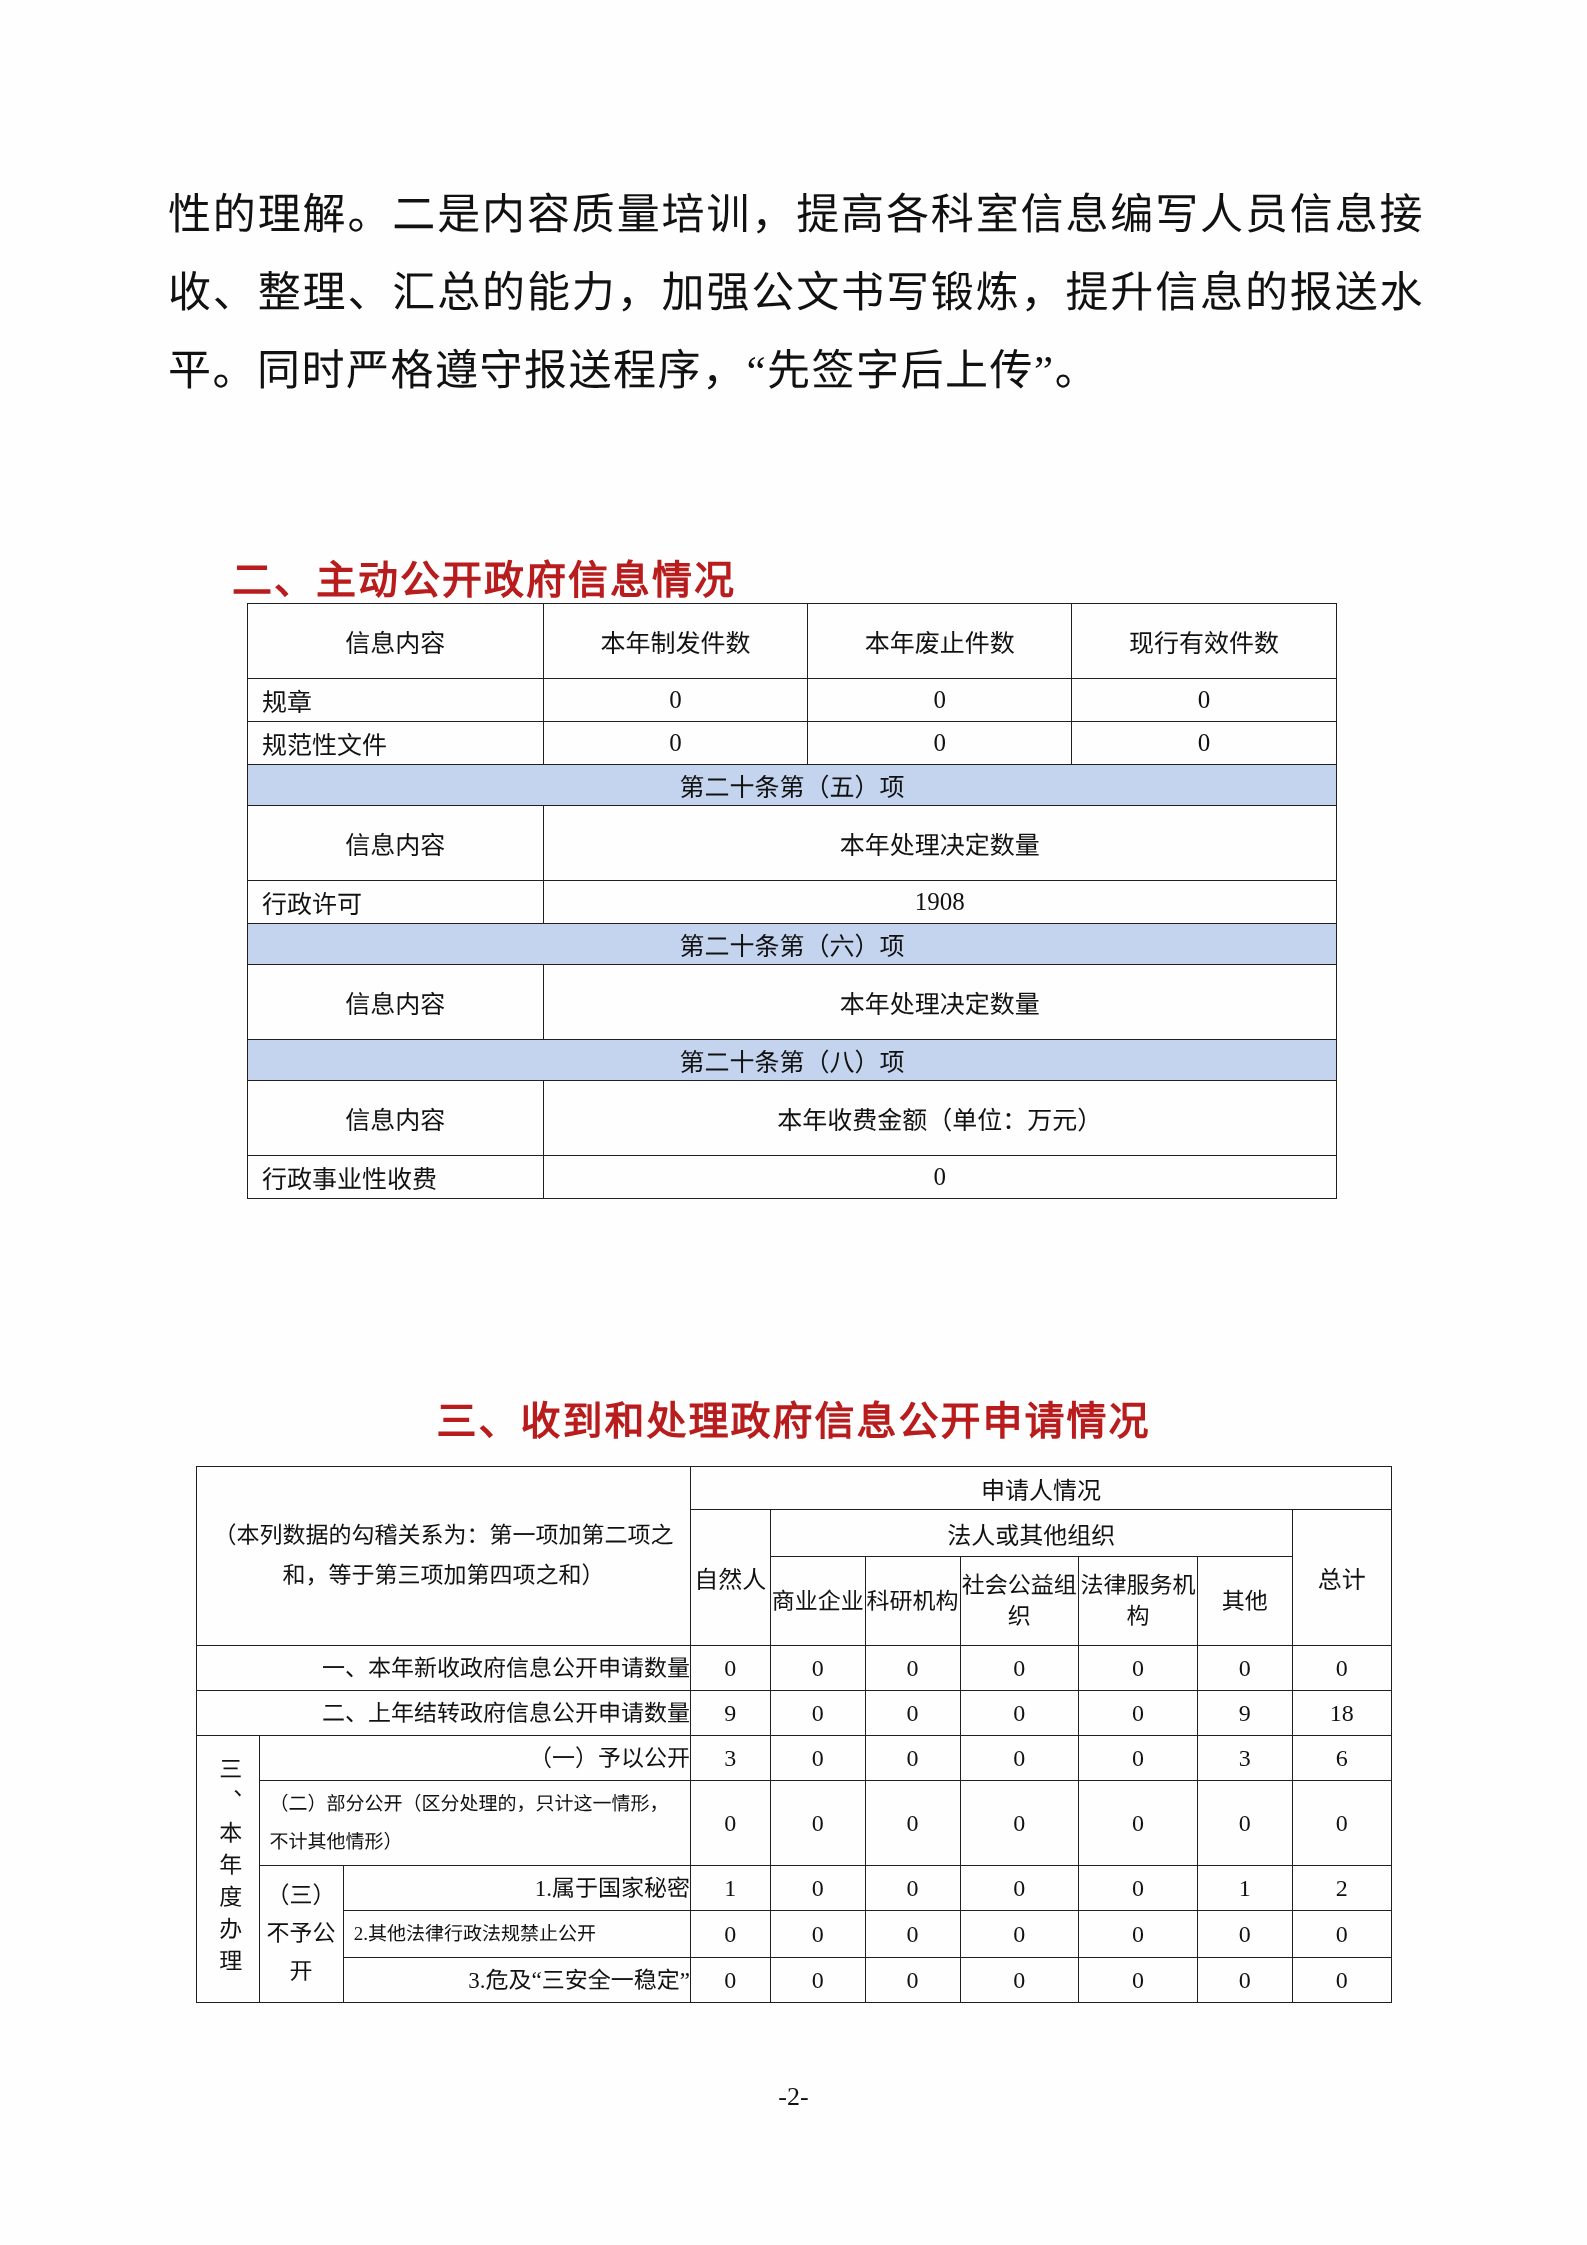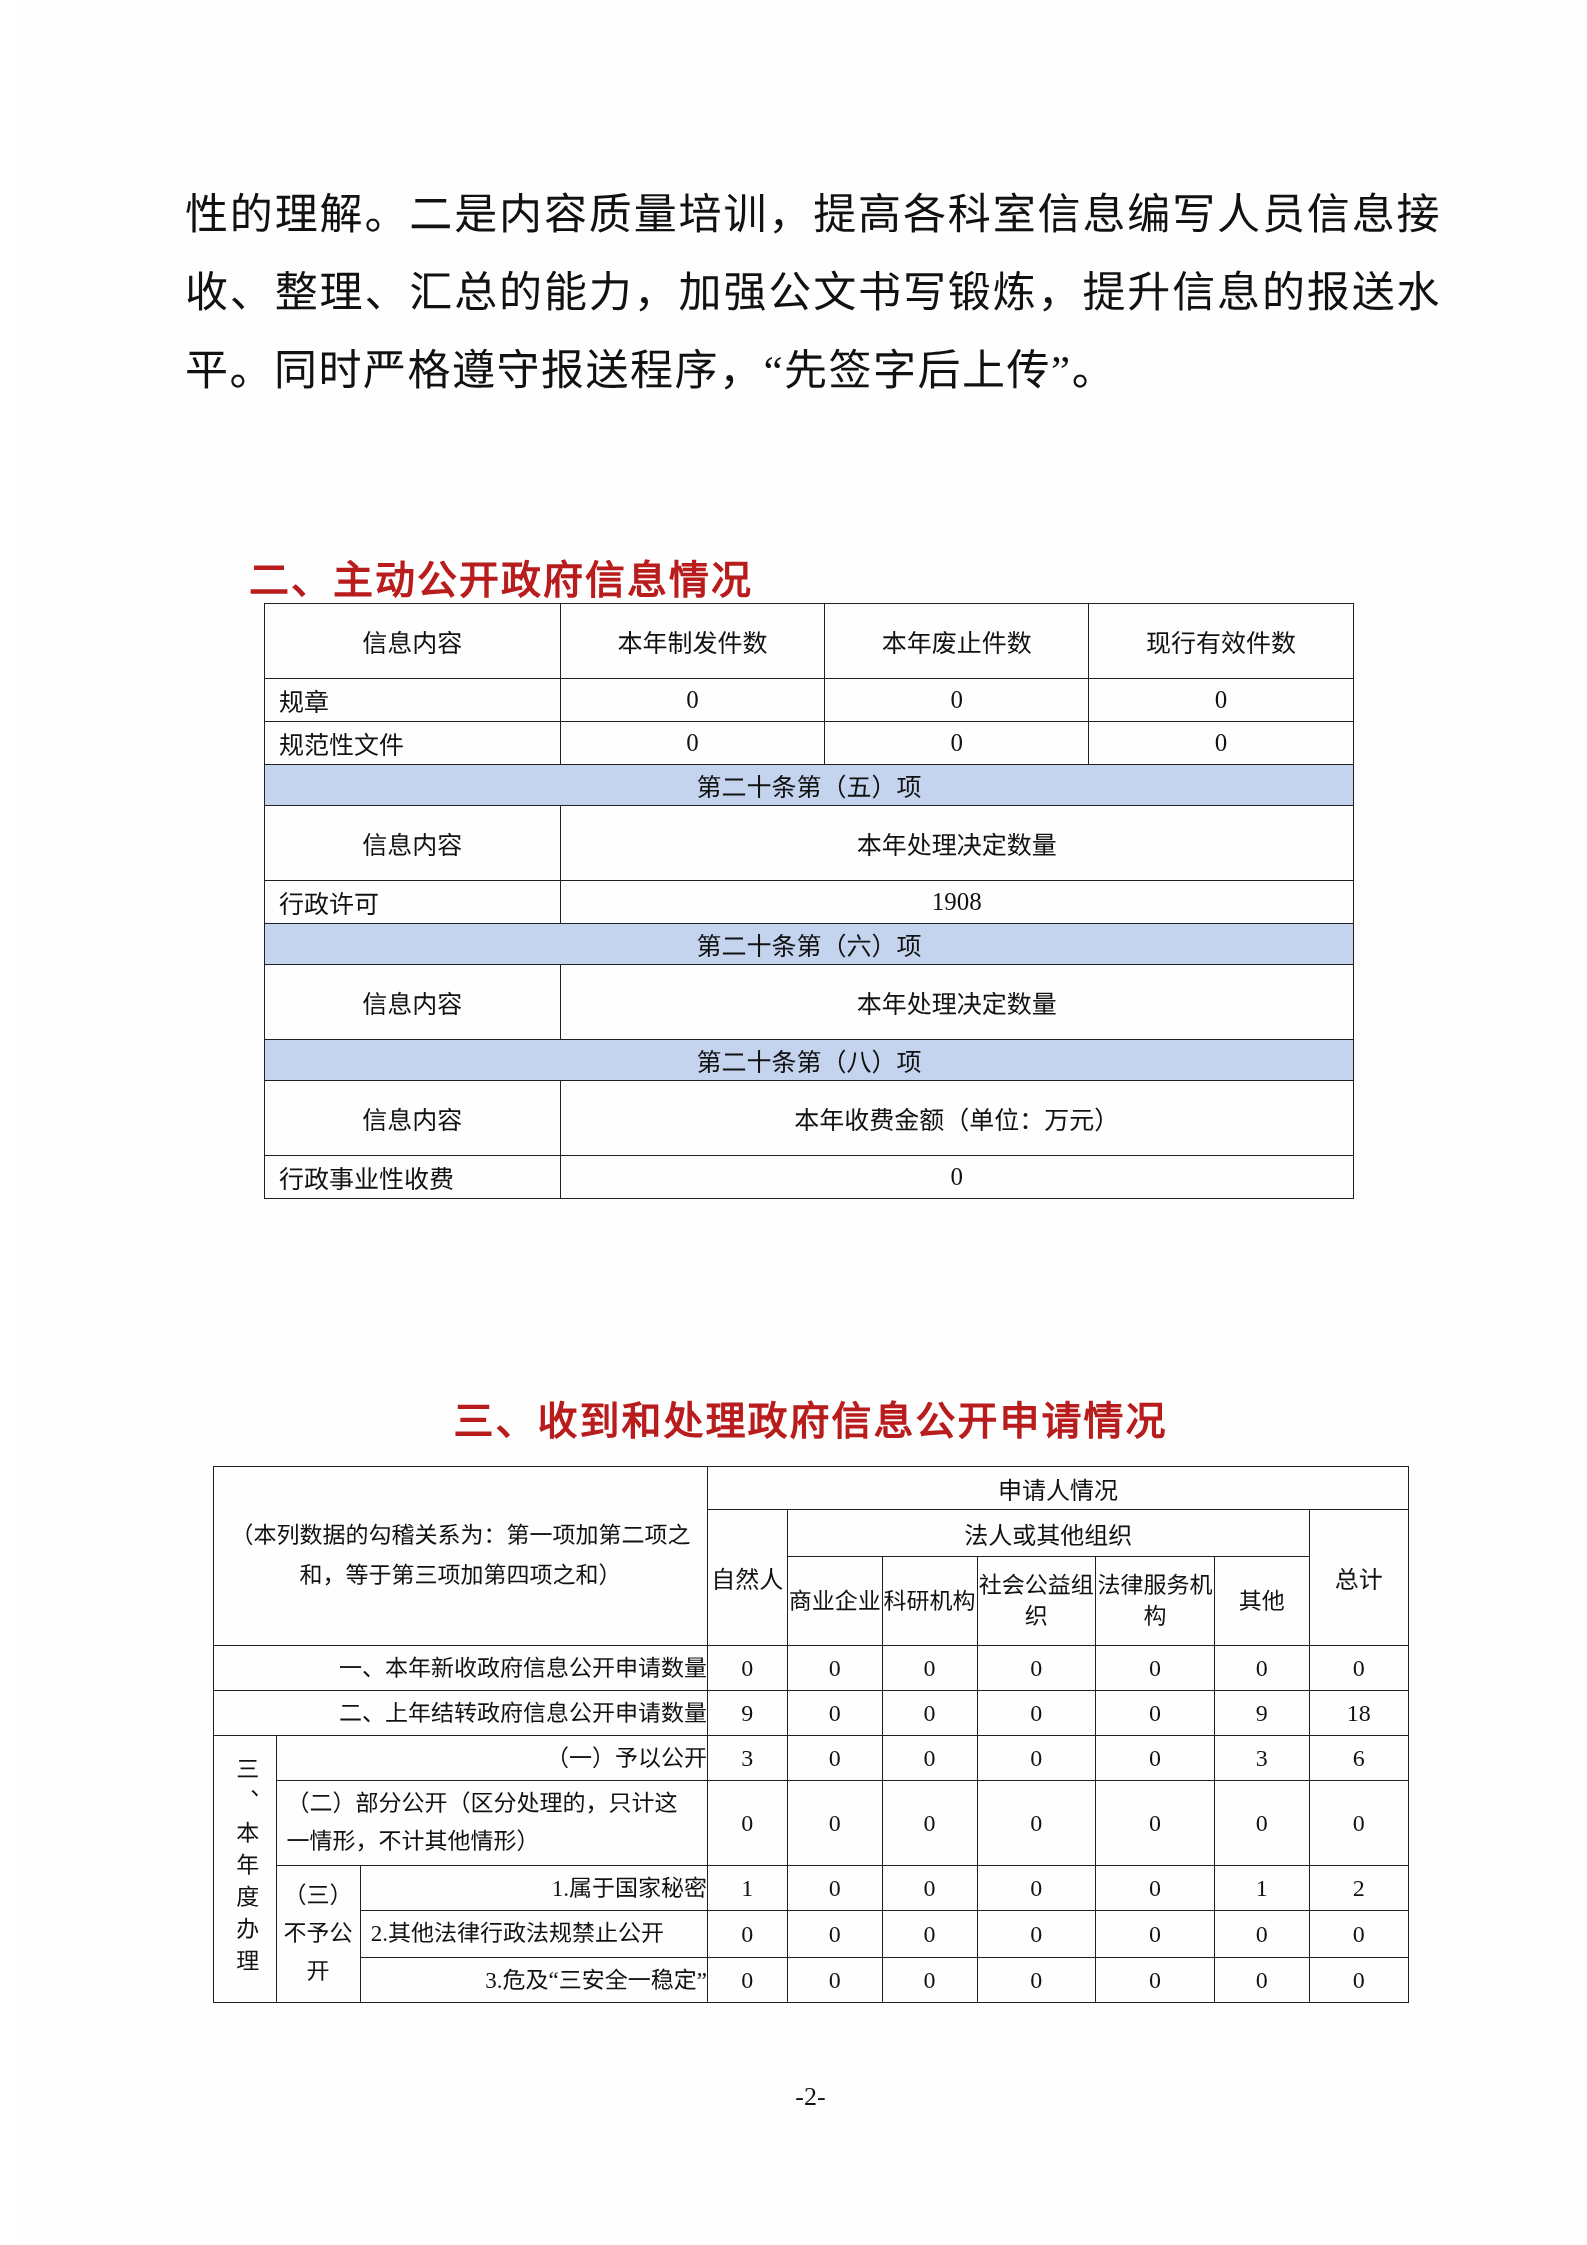--- a/index.html
+++ b/index.html
@@ -13,21 +13,20 @@
     position: relative;
     font-family: "Liberation Serif", "DejaVu Serif", serif;
     color: #000000;
     overflow: hidden;
   }
 
   .page {
     position: absolute;
     inset: 0;
     background: #fefefe;
-    margin-left: 17px;
   }
 
   
   .body-para {
     position: absolute;
     left: 168px;
     top: 176px;
     width: 1256px;
     font-family: "Liberation Serif", "DejaVu Serif", serif;
     font-size: 43px;
@@ -115,21 +114,21 @@
   #table-requests .rowtitle {
     text-align: right;
     padding-left: 10px;
     font-size: 23px;
     line-height: 35px;
     white-space: nowrap;
   }
   #table-requests .rowtitle-wrap {
     text-align: left;
     padding: 4px 8px 4px 10px;
-    font-size: 23px;
+    font-size: 19px;
     line-height: 38px;
     white-space: normal;
   }
   #table-requests .vert {
     writing-mode: vertical-rl;
     text-orientation: upright;
     letter-spacing: 9px;
     font-size: 23px;
     padding: 4px 0;
     white-space: nowrap;

